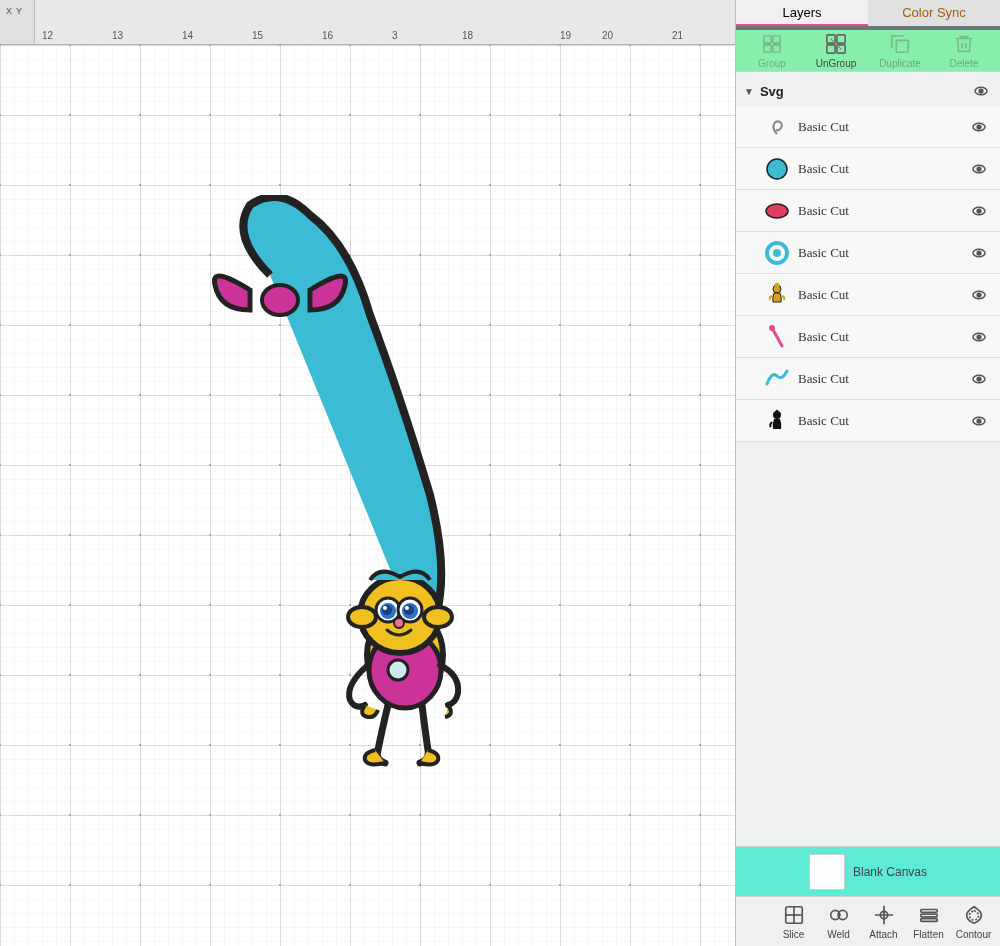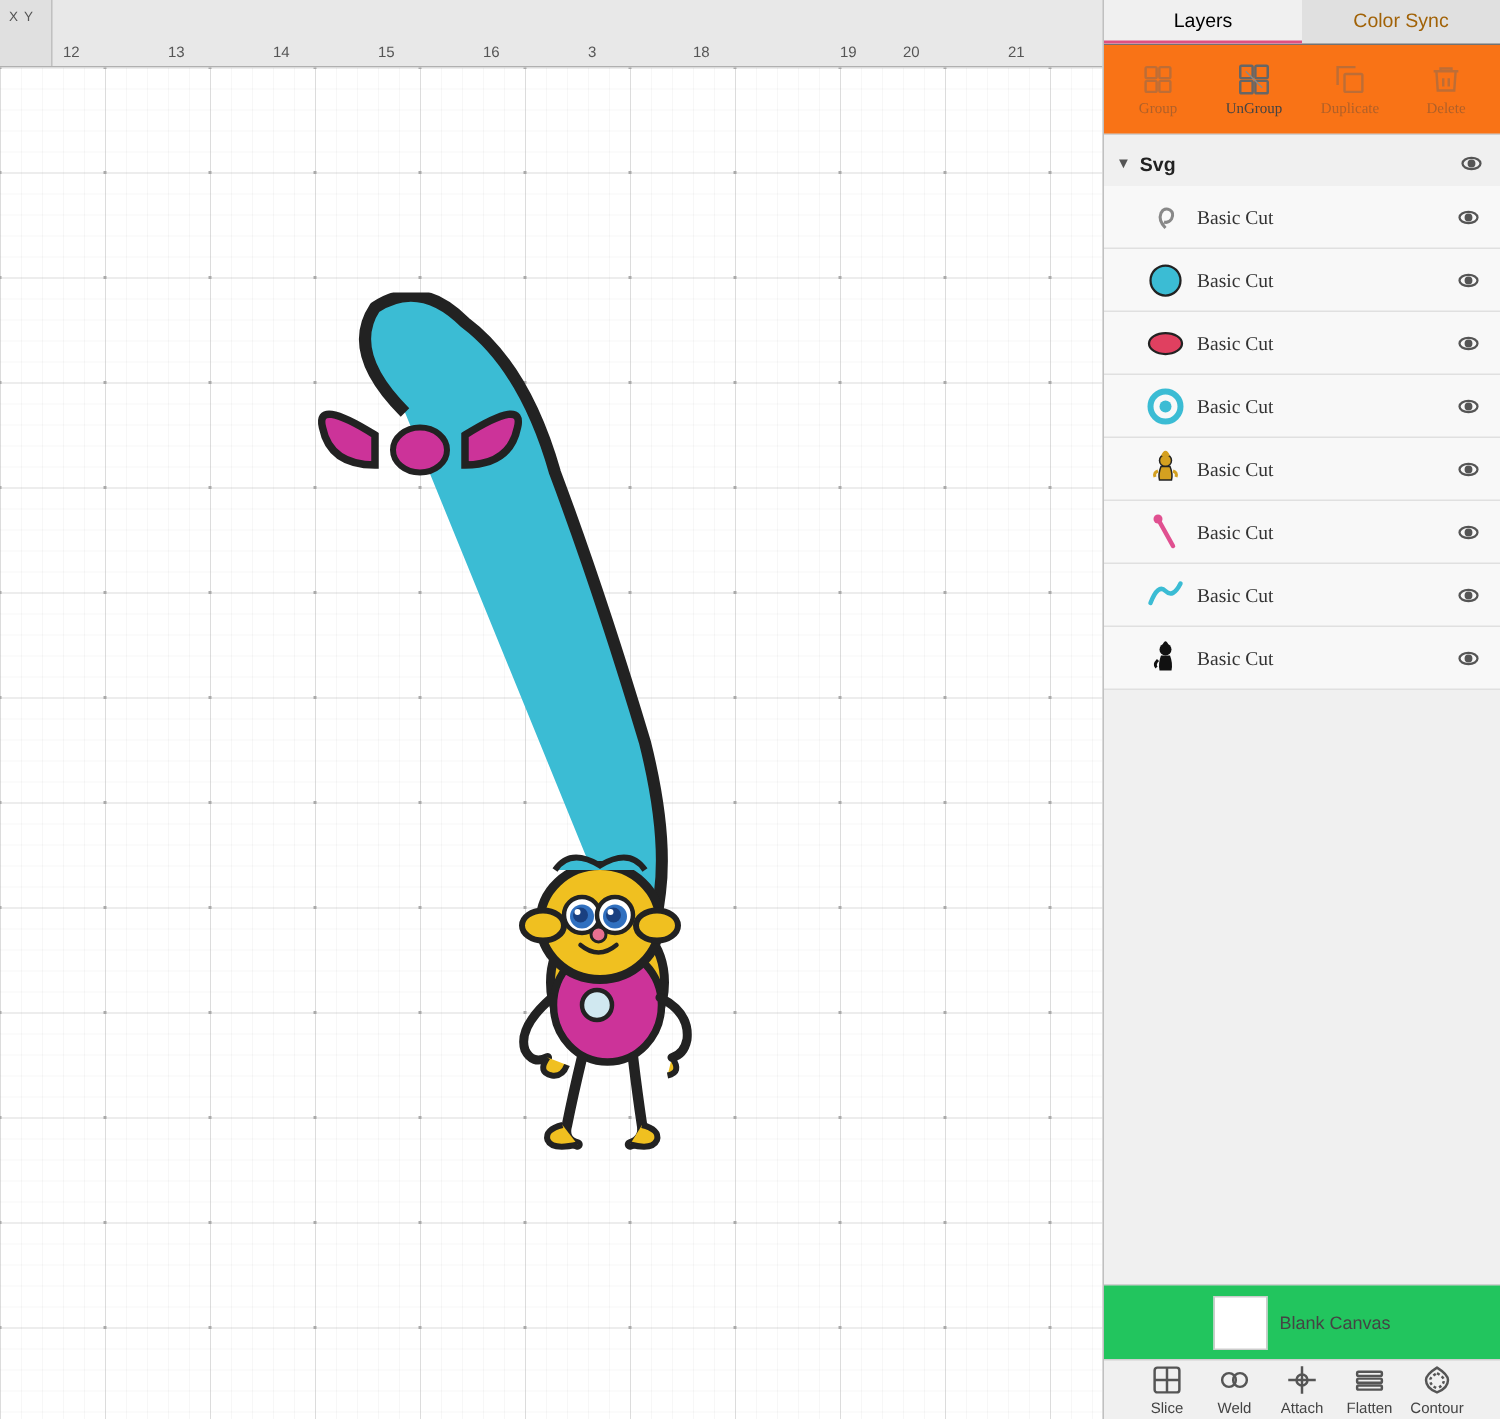--- a/index.html
+++ b/index.html
@@ -78,21 +78,21 @@
       display: flex;
       flex-direction: column;
       border-left: 1px solid #c0c0c0;
     }
 
     
     #tab-bar {
       display: flex;
       height: 30px;
       background: #e0e0e0;
-      border-bottom: 1px solid #737373;
+      border-bottom: 4px solid #737373;
     }
     .tab {
       flex: 1;
       display: flex;
       align-items: center;
       justify-content: center;
       font-size: 13px;
       font-weight: 500;
       color: #a16207;
       cursor: pointer;
@@ -103,24 +103,23 @@
       border-bottom: 2px solid #e05080;
       color: #000;
     }
 
     
     #toolbar {
       display: flex;
       align-items: center;
       justify-content: space-around;
       padding: 6px 4px;
-      background: #f97316;
+      background: #86efac;
       border-bottom: 1px solid #d0d0d0;
-      height: 60px;
-      font-family: Liberation Serif, serif;
+      height: 42px;
     }
     .toolbar-btn {
       display: flex;
       flex-direction: column;
       align-items: center;
       justify-content: center;
       cursor: pointer;
       font-size: 10px;
       color: #444;
       gap: 3px;
@@ -193,46 +192,46 @@
     .layer-eye svg {
       width: 18px; height: 18px;
     }
 
     
     #canvas-bottom {
       height: 50px;
       display: flex;
       align-items: center;
       justify-content: center;
-      background: #22c55e;
+      background: #5eead4;
       border-top: 1px solid #d0d0d0;
       gap: 8px;
       padding: 4px 8px;
     }
     .canvas-thumb {
       width: 36px;
       height: 36px;
       background: #fff;
       border: 1px solid #ccc;
       flex-shrink: 0;
     }
     .canvas-label {
       font-size: 12px;
       color: #444;
     }
 
     
     #bottom-bar {
       display: flex;
       align-items: center;
-      justify-content: center;
+      justify-content: flex-end;
       padding: 18px 4px;
       background: #f0f0f0;
       border-top: 1px solid #d0d0d0;
-      height: 40px;
+      height: 50px;
     }
     .bottom-btn {
       display: flex;
       flex-direction: column;
       align-items: center;
       justify-content: center;
       cursor: pointer;
       font-size: 10px;
       color: #444;
       gap: 3px;

